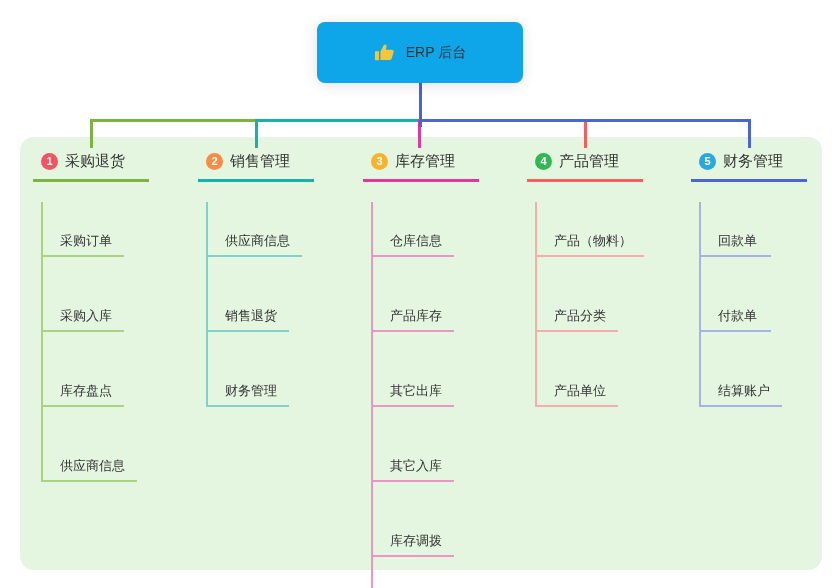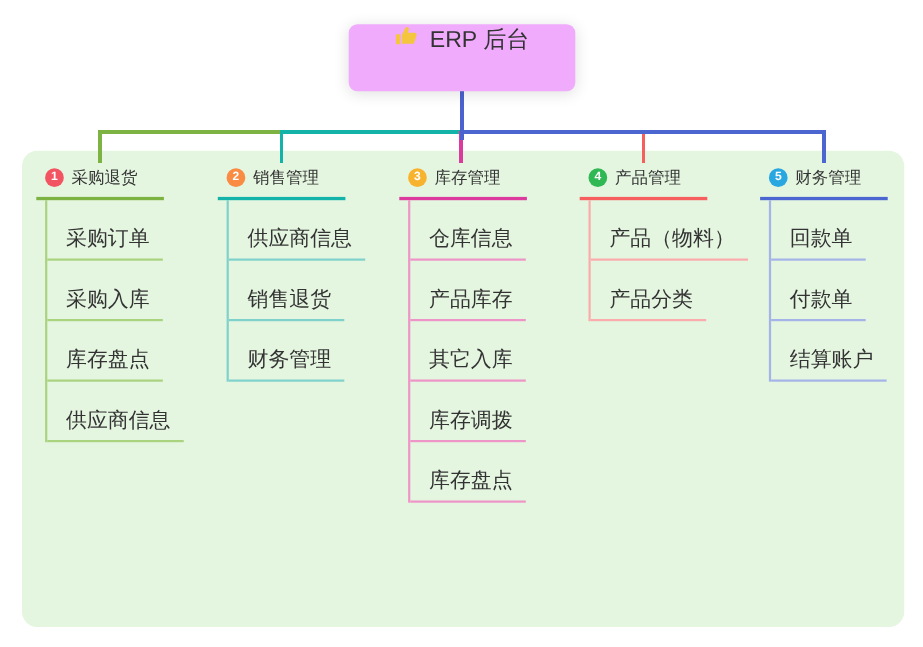--- a/index.html
+++ b/index.html
@@ -11,24 +11,24 @@
   #panel{
     position:absolute;left:20px;top:137px;width:802px;height:433px;
     background:#e4f5e0;border-radius:14px;
   }
   
   #wires{position:absolute;left:0;top:0;width:839px;height:588px;pointer-events:none;}
 
   
   #root-node{
     position:absolute;left:317px;top:22px;width:206px;height:61px;
-    background:#f0abfc;border-radius:8px;
+    background:#0ea5e9;border-radius:8px;
     box-shadow:0 2px 14px rgba(0,0,0,0.12);
-    display:flex;align-items:flex-start;justify-content:center;gap:10px;
-    font-size:21px;font-weight:500;color:#333;
+    display:flex;align-items:center;justify-content:center;gap:10px;
+    font-size:14px;font-weight:500;color:#333;
   }
   #root-node svg{display:block;}
 
   
   .branch{position:absolute;top:137px;width:116px;}
   .branch-header{
     display:flex;align-items:center;height:36px;padding-top:6px;box-sizing:content-box;
     padding-left:8px;border-bottom:3px solid var(--c);
     font-size:15px;white-space:nowrap;
   }
@@ -39,21 +39,21 @@
   }
   .children{
     list-style:none;margin:0 0 0 8px;padding:0;
     border-left:2px solid var(--lc);
   }
   .children li{
     height:55px;box-sizing:border-box;width:max-content;min-width:70px;
     display:flex;align-items:flex-end;
     padding:0 12px 5px 17px;
     border-bottom:2px solid var(--lc);
-    font-size:19px;white-space:nowrap;color:#333;
+    font-size:13px;white-space:nowrap;color:#333;margin-top:20px;
   }
   .b1{left:33px; --c:#7cb342; --lc:#a9d37f; --bc:#f25561;}
   .b2{left:198px;--c:#13b3a9; --lc:#7fd2cb; --bc:#f98b43;}
   .b3{left:363px;--c:#dc3b9d; --lc:#ee95c8; --bc:#f8b32e;}
   .b4{left:527px;--c:#f75e5e; --lc:#fbabab; --bc:#2fb853;}
   .b5{left:691px;--c:#4b66d0; --lc:#a4b4e8; --bc:#29a7e1;}
 </style>
 </head>
 <body>
 
@@ -123,20 +123,23 @@
       <span>库存管理</span>
     </div>
     <ul class="children">
       <li>
           <span>仓库信息</span>
         </li>
       <li>
           <span>产品库存</span>
         </li>
       <li>
+          <span>其它出库</span>
+        </li>
+      <li>
           <span>其它入库</span>
         </li>
       <li>
           <span>库存调拨</span>
         </li>
       <li>
           <span>库存盘点</span>
         </li>
     </ul>
   </div>
@@ -145,20 +148,23 @@
     <div class="branch-header">
       <span class="badge">4</span>
       <span>产品管理</span>
     </div>
     <ul class="children">
       <li>
           <span>产品（物料）</span>
         </li>
       <li>
           <span>产品分类</span>
+        </li>
+      <li>
+          <span>产品单位</span>
         </li>
     </ul>
   </div>
 
   <div class="branch b5">
     <div class="branch-header">
       <span class="badge">5</span>
       <span>财务管理</span>
     </div>
     <ul class="children">

